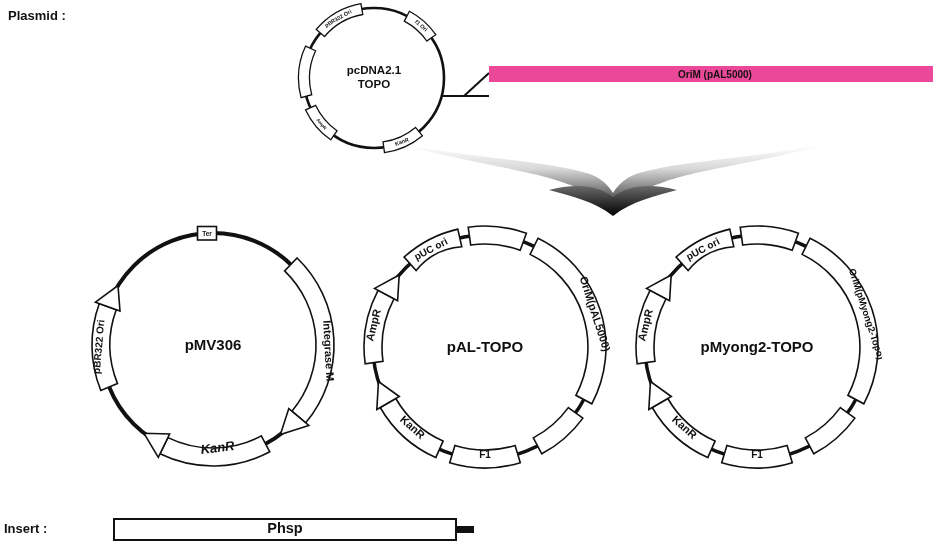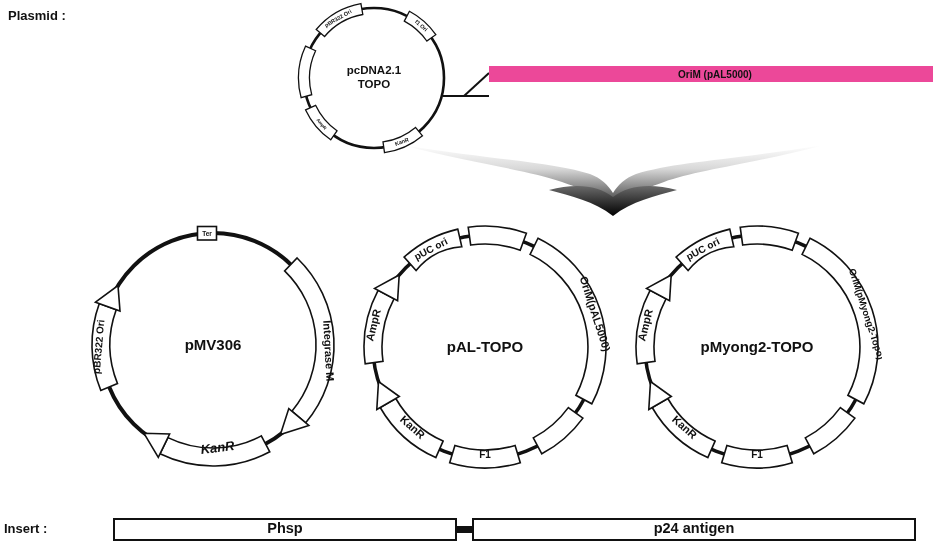--- a/index.html
+++ b/index.html
@@ -131,17 +131,14 @@
     <path class="seg" d="M 44.1 35.1 A 121 121 0 0 1 97.8 7.1 L 101.8 24.7 A 64.5 64.5 0 0 0 56.1 48.5 Z"></path>
     <text class="seg-label" x="72.4" y="30" font-size="10" transform="rotate(-28 72.4 30)">pUC ori</text>
     <text class="plasmid-name" x="125" y="130" font-size="14">pMyong2-TOPO</text>
   </svg>
 
   <div class="abs section-label" style="left:4px;top:521px">Insert :</div>
   <div class="insert-bar" style="left:113px;top:518px;width:344px;height:23px">
     <span>Phsp</span>
   </div>
   <div class="abs" style="left:455px;top:526px;width:19px;height:7px;background:#111"></div>
-  <div class="insert-bar" style="left:472px;top:518px;width:444px;height:23px">
-    <span>p24 antigen</span>
-  </div>
 
 </div>
 
 </body></html>

